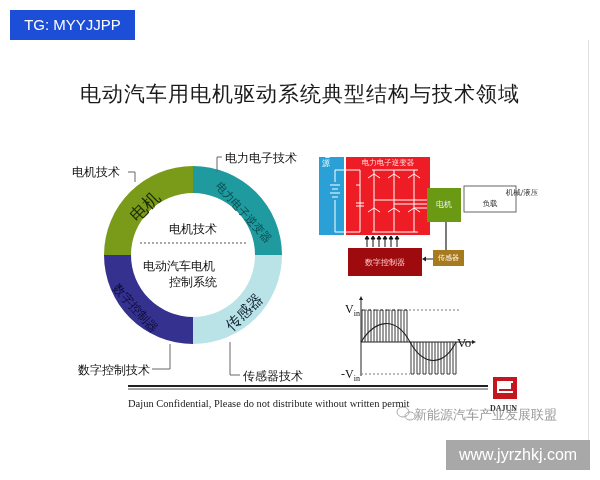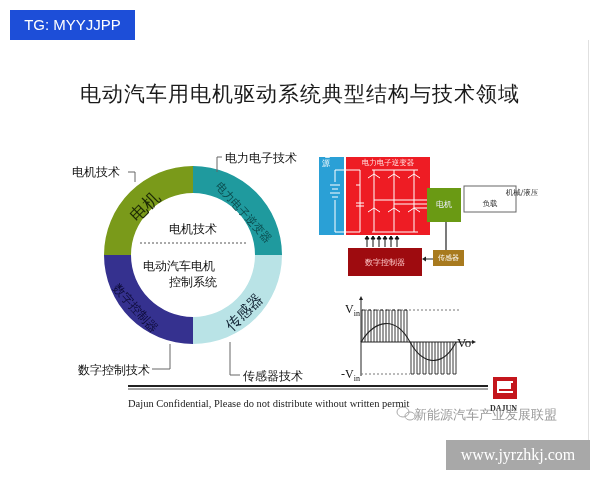--- a/index.html
+++ b/index.html
@@ -13,21 +13,21 @@
     background: #ffffff; border-right: 1px solid #e0e0e0;
   }
   .watermark-tl {
     position: absolute; left: 10px; top: 10px; width: 125px; height: 30px;
     background: #1d4ed8; color: #ffffff; font-size: 15px; line-height: 30px;
     text-align: center; font-family: "Liberation Sans", sans-serif;
   }
   .watermark-br {
     position: absolute; left: 446px; top: 440px; width: 144px; height: 30px;
     background: #a8a8a8; color: #ffffff; font-size: 16px; line-height: 30px;
-    text-align: center; font-family: Liberation Serif, serif;
+    text-align: center; font-family: Liberation Sans, sans-serif;
   }
   .title {
     position: absolute; left: 0; top: 80px; width: 600px; text-align: center;
     font-size: 21px; color: #1a1a1a; letter-spacing: 1px;
     font-family: "DejaVu Sans", sans-serif;
   }
   .callout {
     position: absolute; font-size: 12px; color: #111; white-space: nowrap;
     font-family: "DejaVu Sans", sans-serif;
   }

